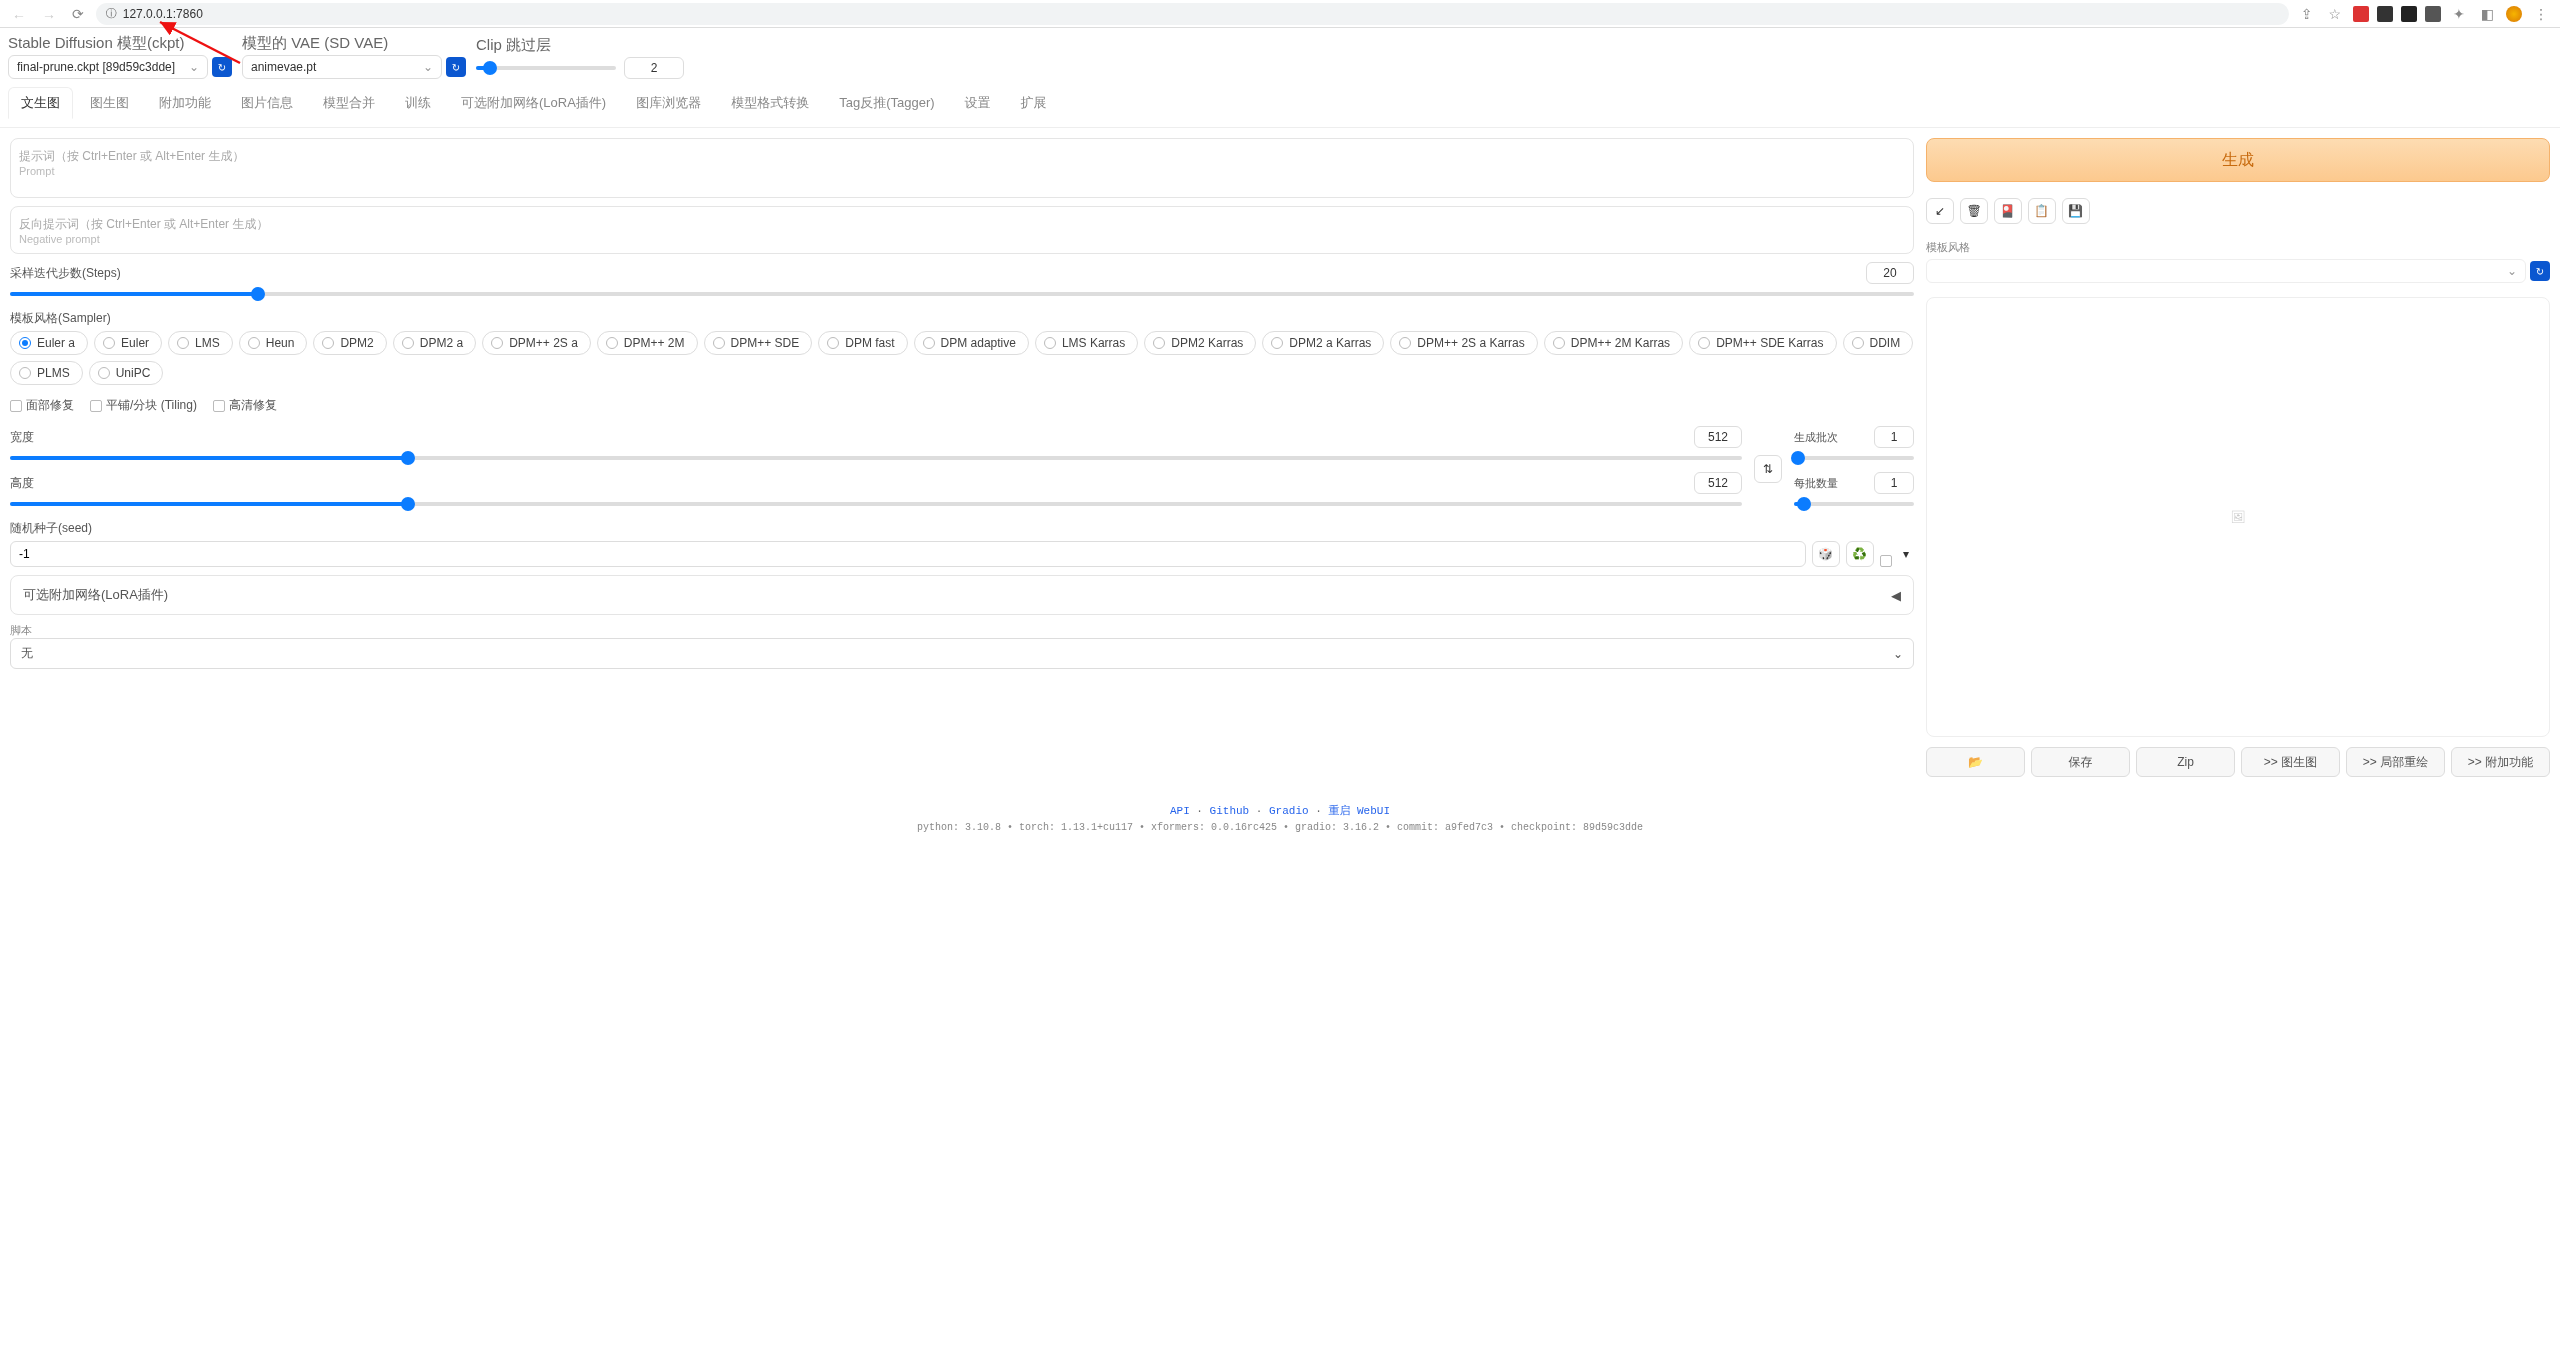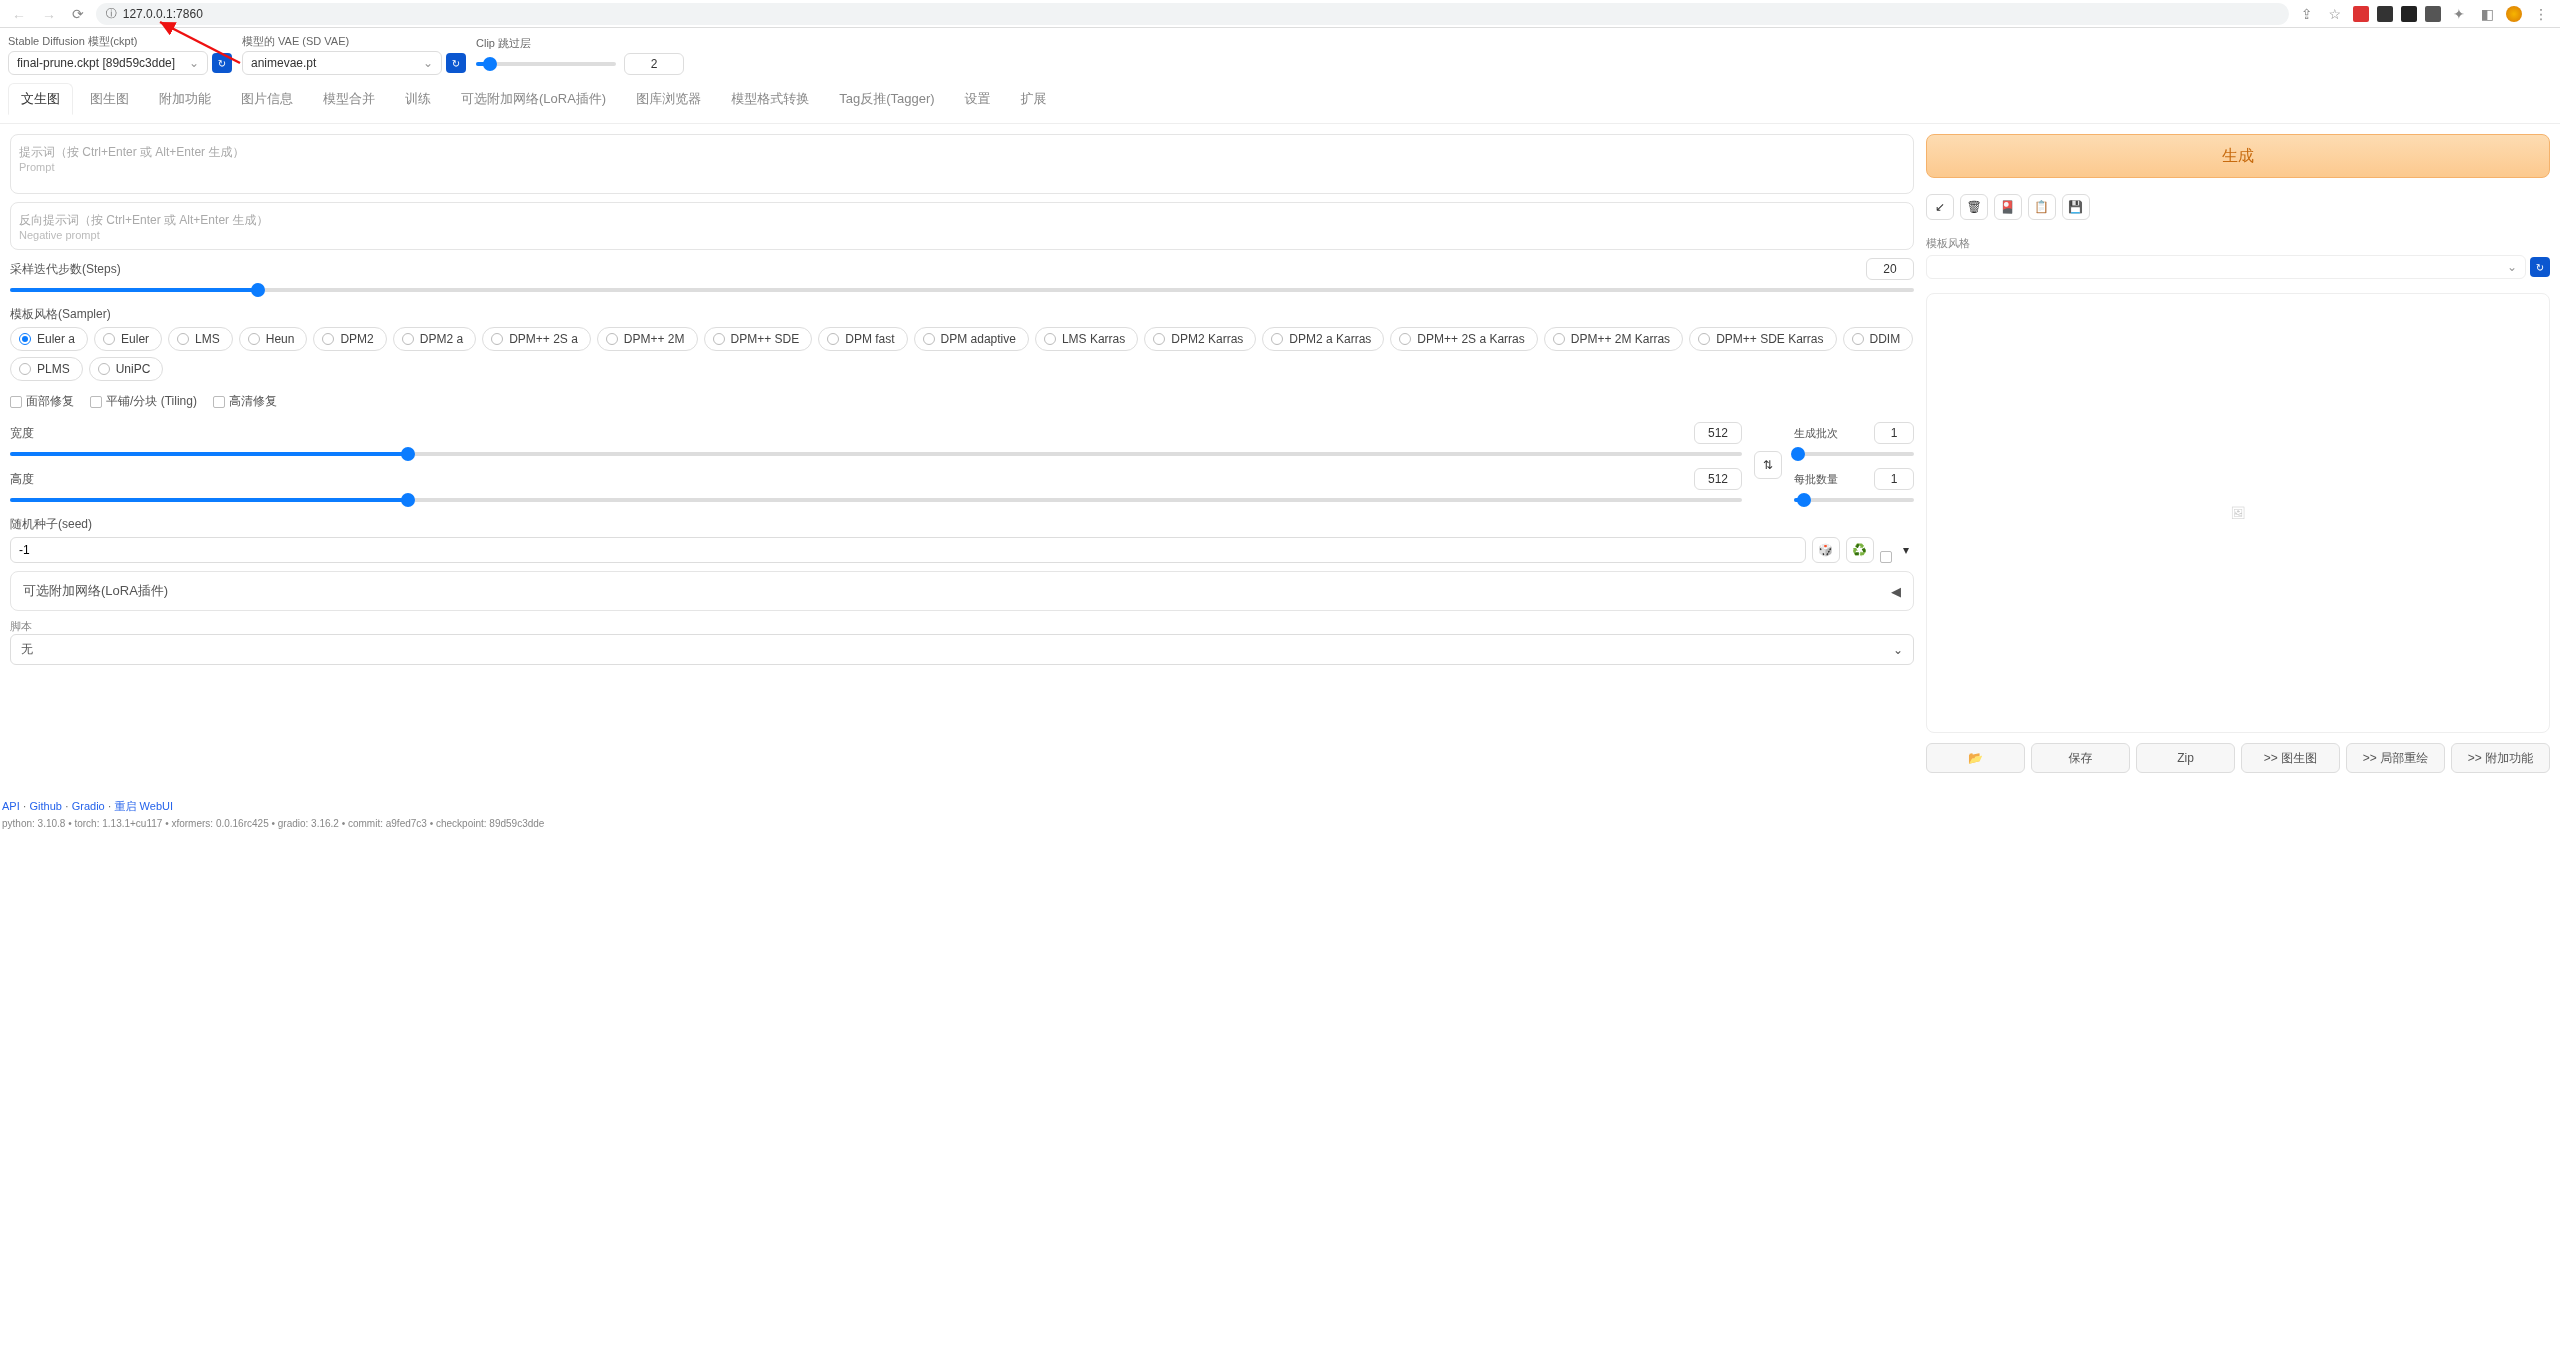--- a/index.html
+++ b/index.html
@@ -9,21 +9,21 @@
 .nav-btn.disabled { color: #ccc; }
 .url-input-wrap { flex: 1; display: flex; align-items: center; background: #f1f3f4; border-radius: 14px; padding: 0 10px; height: 22px; }
 .url-input-wrap .info { font-size: 11px; color: #666; margin-right: 6px; }
 .url-input-wrap input { border: none; background: transparent; flex: 1; font-size: 12px; color: #333; outline: none; }
 .ext-icons { display: flex; gap: 8px; align-items: center; }
 .ext-icon { width: 16px; height: 16px; border-radius: 2px; }
 .arrow-annot { position: absolute; top: 18px; left: 150px; pointer-events: none; }
 
 .top-row { display: flex; gap: 10px; padding: 6px 8px 2px 8px; align-items: flex-end; }
 .top-field { display: flex; flex-direction: column; }
-.top-field label { font-size: 11px; color: #666; margin-bottom: 2px; }
+.top-field label { font-size: 15px; color: #666; margin-bottom: 2px; }
 .sel-row { display: flex; align-items: center; }
 .sel { border: 1px solid #ddd; border-radius: 6px; padding: 4px 8px; background: #fff; font-size: 12px; min-width: 200px; height: 24px; display: flex; align-items: center; justify-content: space-between; cursor: pointer; }
 .sel .caret { color: #999; }
 .refresh-btn { width: 20px; height: 20px; background: #0b57d0; border-radius: 4px; margin-left: 4px; display:flex; align-items:center; justify-content:center; color:#fff; font-size:10px; cursor:pointer;}
 .clip-wrap { display: flex; align-items: center; gap: 8px; }
 .clip-slider { width: 140px; }
 .numbox { border: 1px solid #ddd; border-radius: 6px; padding: 2px 8px; background: #fff; font-size: 12px; min-width: 60px; height: 22px; text-align: center; display: inline-flex; align-items: center; justify-content:center;}
 
 .tabs { display: flex; gap: 4px; padding: 6px 8px 8px 8px; border-bottom: 1px solid #eee; }
 .tab { padding: 6px 12px; font-size: 13px; color: #888; cursor: pointer; border: 1px solid transparent; border-radius: 6px 6px 0 0; }
@@ -70,21 +70,21 @@
 .seed-row { display:flex; gap:6px; align-items:flex-end;}
 .seed-input { flex:1; border:1px solid #ddd; border-radius:6px; padding:4px 8px; height:26px; font-size:12px; background:#fff;}
 .icon-btn { border:1px solid #ddd; border-radius:6px; width:28px; height:26px; display:flex; align-items:center; justify-content:center; font-size:12px; cursor:pointer; background:#fff;}
 .accordion { border:1px solid #e5e5e5; border-radius:8px; padding:10px 12px; display:flex; justify-content:space-between; align-items:center; cursor:pointer; font-size:13px; color:#555;}
 .script-sel { border:1px solid #ddd; border-radius:6px; padding:6px 10px; display:flex; justify-content:space-between; align-items:center; font-size:12px; color:#555; cursor:pointer;}
 
 .preview { flex:1; border:1px solid #eee; border-radius:8px; display:flex; align-items:center; justify-content:center; min-height:440px; color:#ccc;}
 .out-btns { display:flex; gap:6px;}
 .out-btn { flex:1; border:1px solid #ddd; border-radius:6px; background:#f7f7f7; height:30px; display:flex; align-items:center; justify-content:center; font-size:12px; cursor:pointer; color:#555;}
 
-.footer { padding:16px 2px; font-size:11px; color:#666;}
+.footer { text-align:center; padding:16px 2px; font-size:11px; color:#666;font-family:Liberation Mono, monospace;}
 .footer a { color:#2563eb; text-decoration:none; }
 .footer .meta { color:#888; margin-top:4px; font-size:10px;}
 </style>
 </head>
 <body>
 
 <div class="browser-bar">
   <span class="nav-btn disabled">←</span>
   <span class="nav-btn disabled">→</span>
   <span class="nav-btn">⟳</span>

